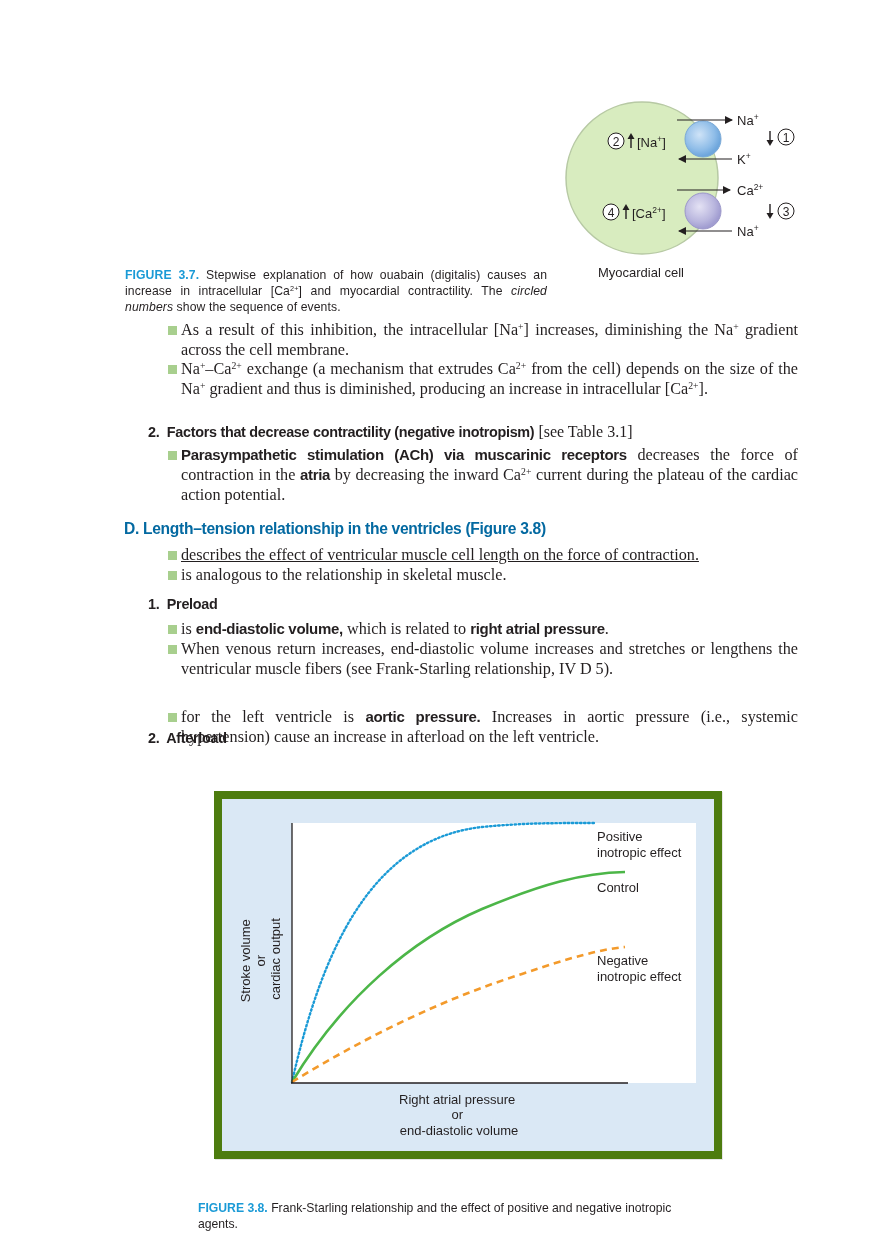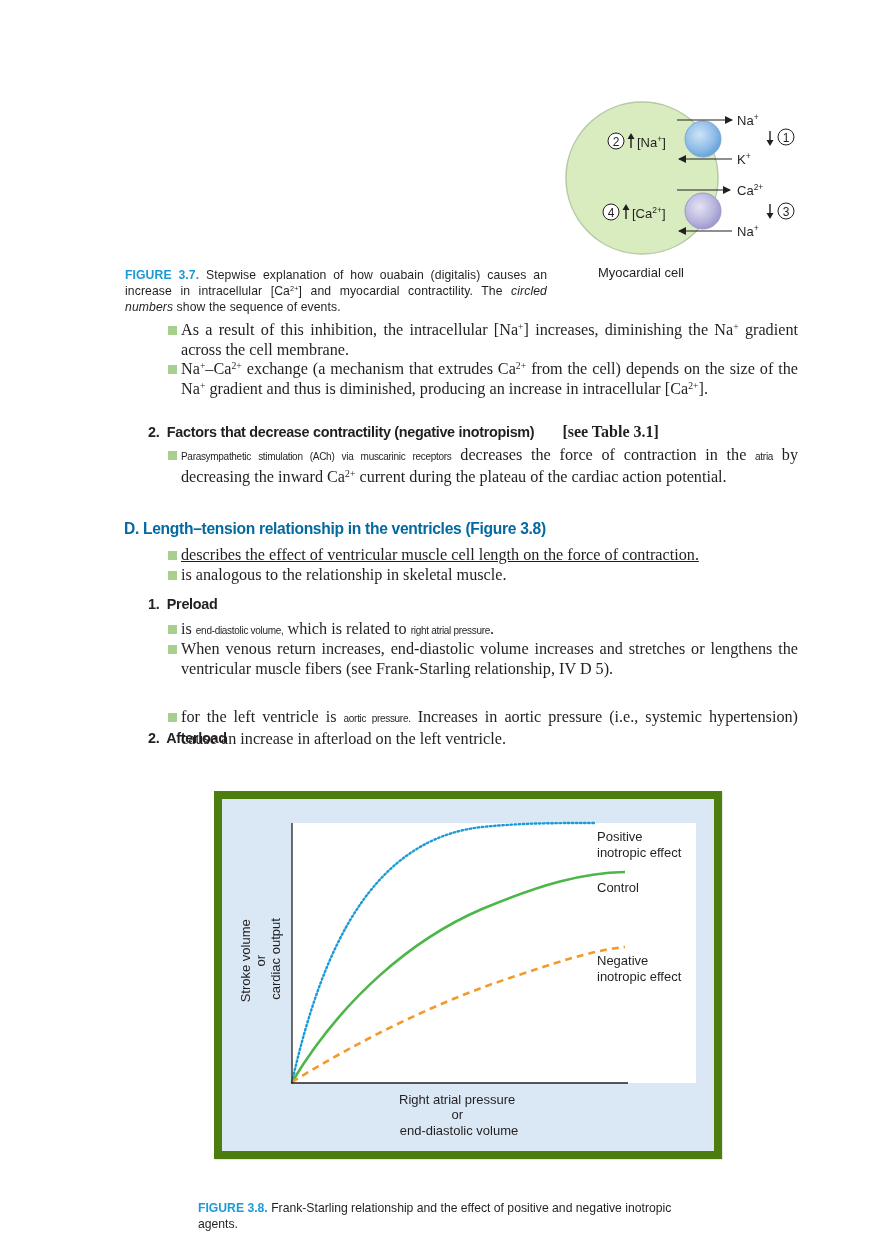--- a/index.html
+++ b/index.html
@@ -10,25 +10,25 @@
   .fig37-caption { position: absolute; left: 125px; top: 236px; width: 422px;
     font-family: "Liberation Sans", sans-serif; font-size: 12.2px; line-height: 16px;
     color: #231f20; text-align: justify; letter-spacing: 0.1px; margin-top: 31px; }
   .fig-label { color: #1a9ad6; font-weight: bold; }
   .cell-diagram { position: absolute; left: 560px; top: 100px; width: 260px; height: 190px; }
   .cell-diagram svg { width: 260px; height: 190px; display: block; }
   .sans { font-family: "Liberation Sans", sans-serif; }
   .bullet-line { position: absolute; left: 168px; width: 630px; }
   .bullet-line .sq { position: absolute; left: 0; top: 6px; width: 9px; height: 9px; background: #a8cf8e; }
   .bullet-line .body { margin-left: 13px; text-align: justify; font-size: 16.2px; line-height: 20px; }
-  .cond { font-family: "Liberation Sans", sans-serif; font-weight: normal; font-size: 10px;
+  .cond { font-family: "Liberation Sans", sans-serif; font-weight: bold; font-size: 15px;
           letter-spacing: -0.3px; }
   .numhead { position: absolute; left: 148px; font-family: "Liberation Sans", sans-serif;
              font-weight: bold; font-size: 14.4px; letter-spacing: -0.3px; color: #231f20; }
-  .numhead .plain { font-family: "Liberation Serif", serif; font-weight: bold; font-size: 16px; letter-spacing: 0; padding-left: 24px; }
+  .numhead .plain { font-family: "Liberation Serif", serif; font-weight: normal; font-size: 16px; letter-spacing: 0; }
   .sec-head { position: absolute; left: 124px; top: 520px; font-family: "Liberation Sans", sans-serif;
               font-weight: bold; font-size: 15.6px; color: #0369a1; letter-spacing: -0.3px; }
   sup { font-size: 60%; line-height: 0; vertical-align: 0.55em; }
 
   
   .chart-frame { position: absolute; left: 214px; top: 791px; width: 492px; height: 352px;
     background: #dae8f5; border: 8px solid #4d7c0f; box-shadow: 1px 1px 0 #e6e6e6; }
   .chart-frame svg { position: absolute; left: 0; top: 0; }
   .fig38-caption { position: absolute; left: 198px; top: 1156px; width: 500px;
     font-family: "Liberation Sans", sans-serif; font-size: 12.2px; line-height: 16px; color: #231f20; margin-top: 44px; }

